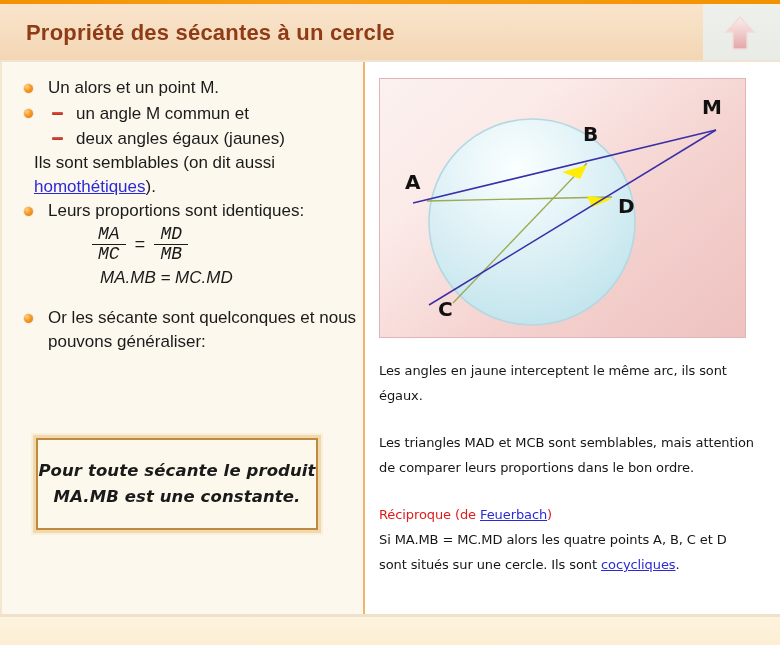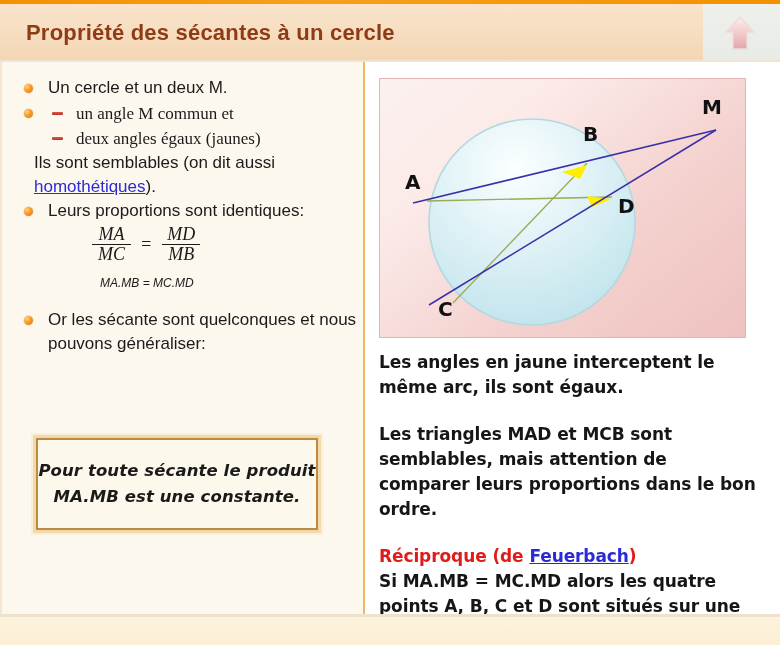--- a/index.html
+++ b/index.html
@@ -39,59 +39,59 @@
   .bottom-strip{position:absolute;left:0;top:617px;width:780px;height:28px;
       background:linear-gradient(to bottom,#fdf3de 0%, #fbeed3 100%);}
 
   
   .blist{position:absolute;left:18px;top:14px;width:340px;}
   .bitem{position:relative;padding-left:28px;margin-bottom:1px;
       font-size:17px;color:#1b1b1b;line-height:24px;}
   .bullet{position:absolute;left:4px;top:8px;width:9px;height:9px;border-radius:50%;
       background:radial-gradient(circle at 32% 30%, #ffd089 0%, #f79a23 45%, #d9741a 100%);
       box-shadow:0 0 0 0.5px rgba(200,120,30,.35);}
-  .sub{position:relative;padding-left:56px;font-size:17px;color:#1b1b1b;line-height:25px;font-family:Liberation Serif, serif;}
+  .sub{position:relative;padding-left:56px;font-size:17px;color:#1b1b1b;line-height:25px;}
   .dash{position:absolute;left:32px;top:11px;width:11px;height:3px;border-radius:1px;
       background:linear-gradient(to bottom,#e05a4a,#b52f22);}
   .plain{font-size:17px;color:#1b1b1b;line-height:24px;padding-left:14px;}
   .lnk{color:#2b2bd6;text-decoration:underline;}
 
   
   .frac-row{display:flex;align-items:center;justify-content:flex-start;
       padding-left:72px;margin-top:2px;margin-bottom:1px;
-      font-family:Liberation Serif, serif;font-style:italic;font-size:18px;color:#1b1b1b;}
+      font-family:Liberation Mono, monospace;font-style:italic;font-size:18px;color:#1b1b1b;}
   .frac{display:inline-flex;flex-direction:column;align-items:center;}
   .frac .num{padding:0 6px;line-height:19px;}
   .frac .den{padding:0 6px;line-height:19px;border-top:1.5px solid #1b1b1b;}
   .eq{margin:0 9px;}
 
-  .formula{padding-left:80px;margin-top:12px;
-      font-size:12px;font-style:italic;color:#1b1b1b;
+  .formula{padding-left:80px;margin-top:4px;
+      font-size:17px;font-style:italic;color:#1b1b1b;
       font-family:"Liberation Sans", sans-serif;}
 
   .gap{height:18px;}
 
   
   .stmt-box{position:absolute;left:34px;top:376px;width:278px;height:88px;
       background:#fcf8ec;
       border:2px solid #c08a3e;
       box-shadow:0 0 0 3px #f0d9ae, 0 0 0 5px #faefd8;
       display:flex;align-items:center;justify-content:center;}
   .stmt-text{text-align:center;font-size:16.5px;line-height:26px;color:#1a1a1a;
       font-family:"DejaVu Sans", sans-serif;font-weight:600;letter-spacing:.1px;font-style:italic;}
 
   
   .figure{position:absolute;left:14px;top:16px;width:365px;height:258px;
       border:1px solid #e3b4b6;
       background:linear-gradient(140deg,#fbf1ef 0%, #fbeae8 28%, #f4d2cf 62%, #eec2c0 100%);}
 
   
-  .rtext{position:absolute;left:14px;top:288px;width:378px;
-      font-family:"DejaVu Sans", sans-serif;font-weight:700;
-      font-size:17px;line-height:25px;color:#161616;letter-spacing:-0.1px;}
+  .rtext{position:absolute;left:14px;top:296px;width:378px;
+      font-family:"DejaVu Sans", sans-serif;font-weight:400;
+      font-size:13px;line-height:25px;color:#161616;letter-spacing:-0.1px;}
   .rtext p{margin:0 0 22px 0;}
   .rtext p.tight{margin-bottom:0;}
   .red{color:#e01b1b;}
 </style>
 </head>
 <body>
 
 <div class="page">
 
   <div class="top-rule"></div>
@@ -116,21 +116,21 @@
   <div class="header-rule"></div>
 
   <div class="content">
 
     <div class="left-pane">
 
       <div class="blist">
 
         <div class="bitem">
           <span class="bullet"></span>
-          <span>Un cercle et un deux M.</span>
+          <span>Un alors et un point M.</span>
         </div>
 
 
         <div class="bitem">
           <span class="bullet"></span>
         </div>
 
         <div class="sub">
           <span class="dash"></span>
           <span>un angle M commun et</span>

